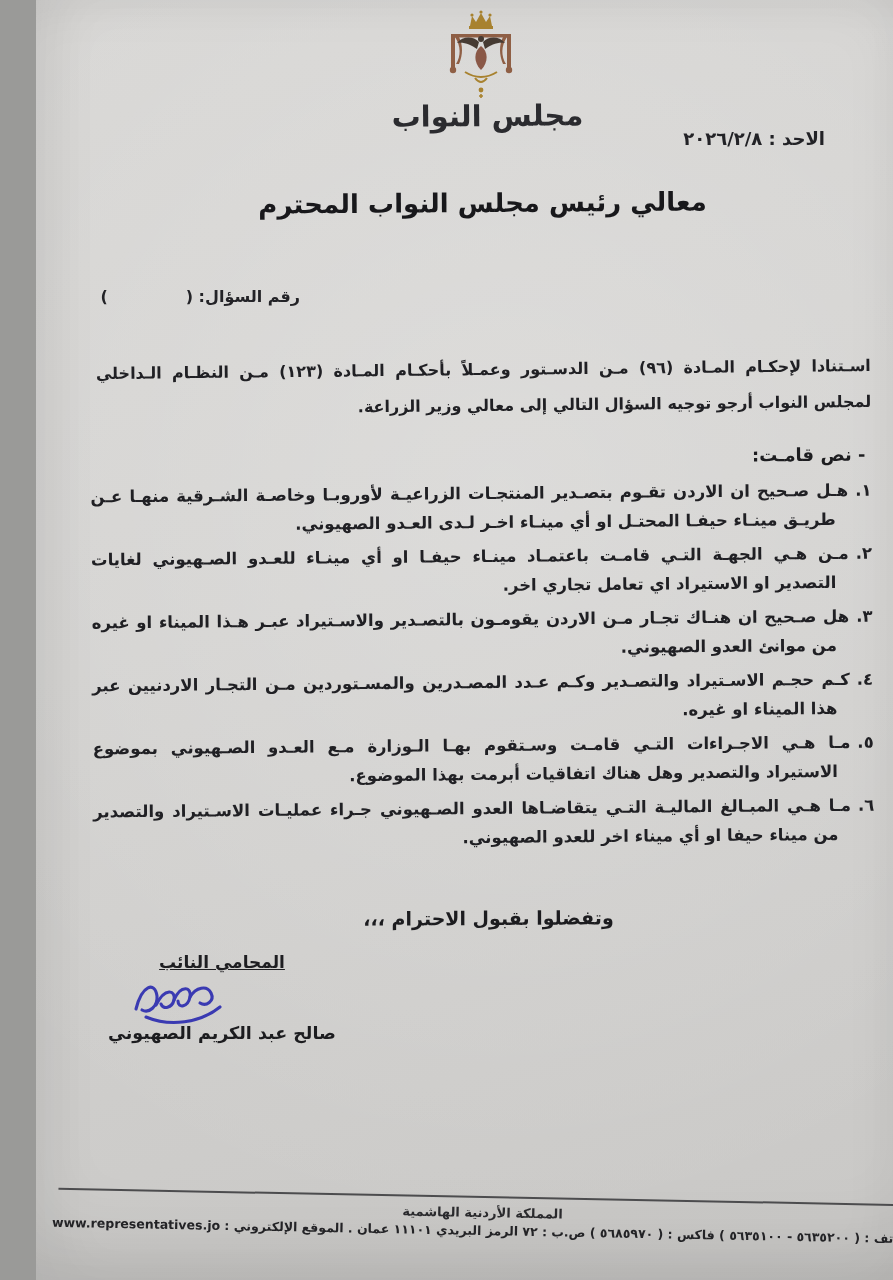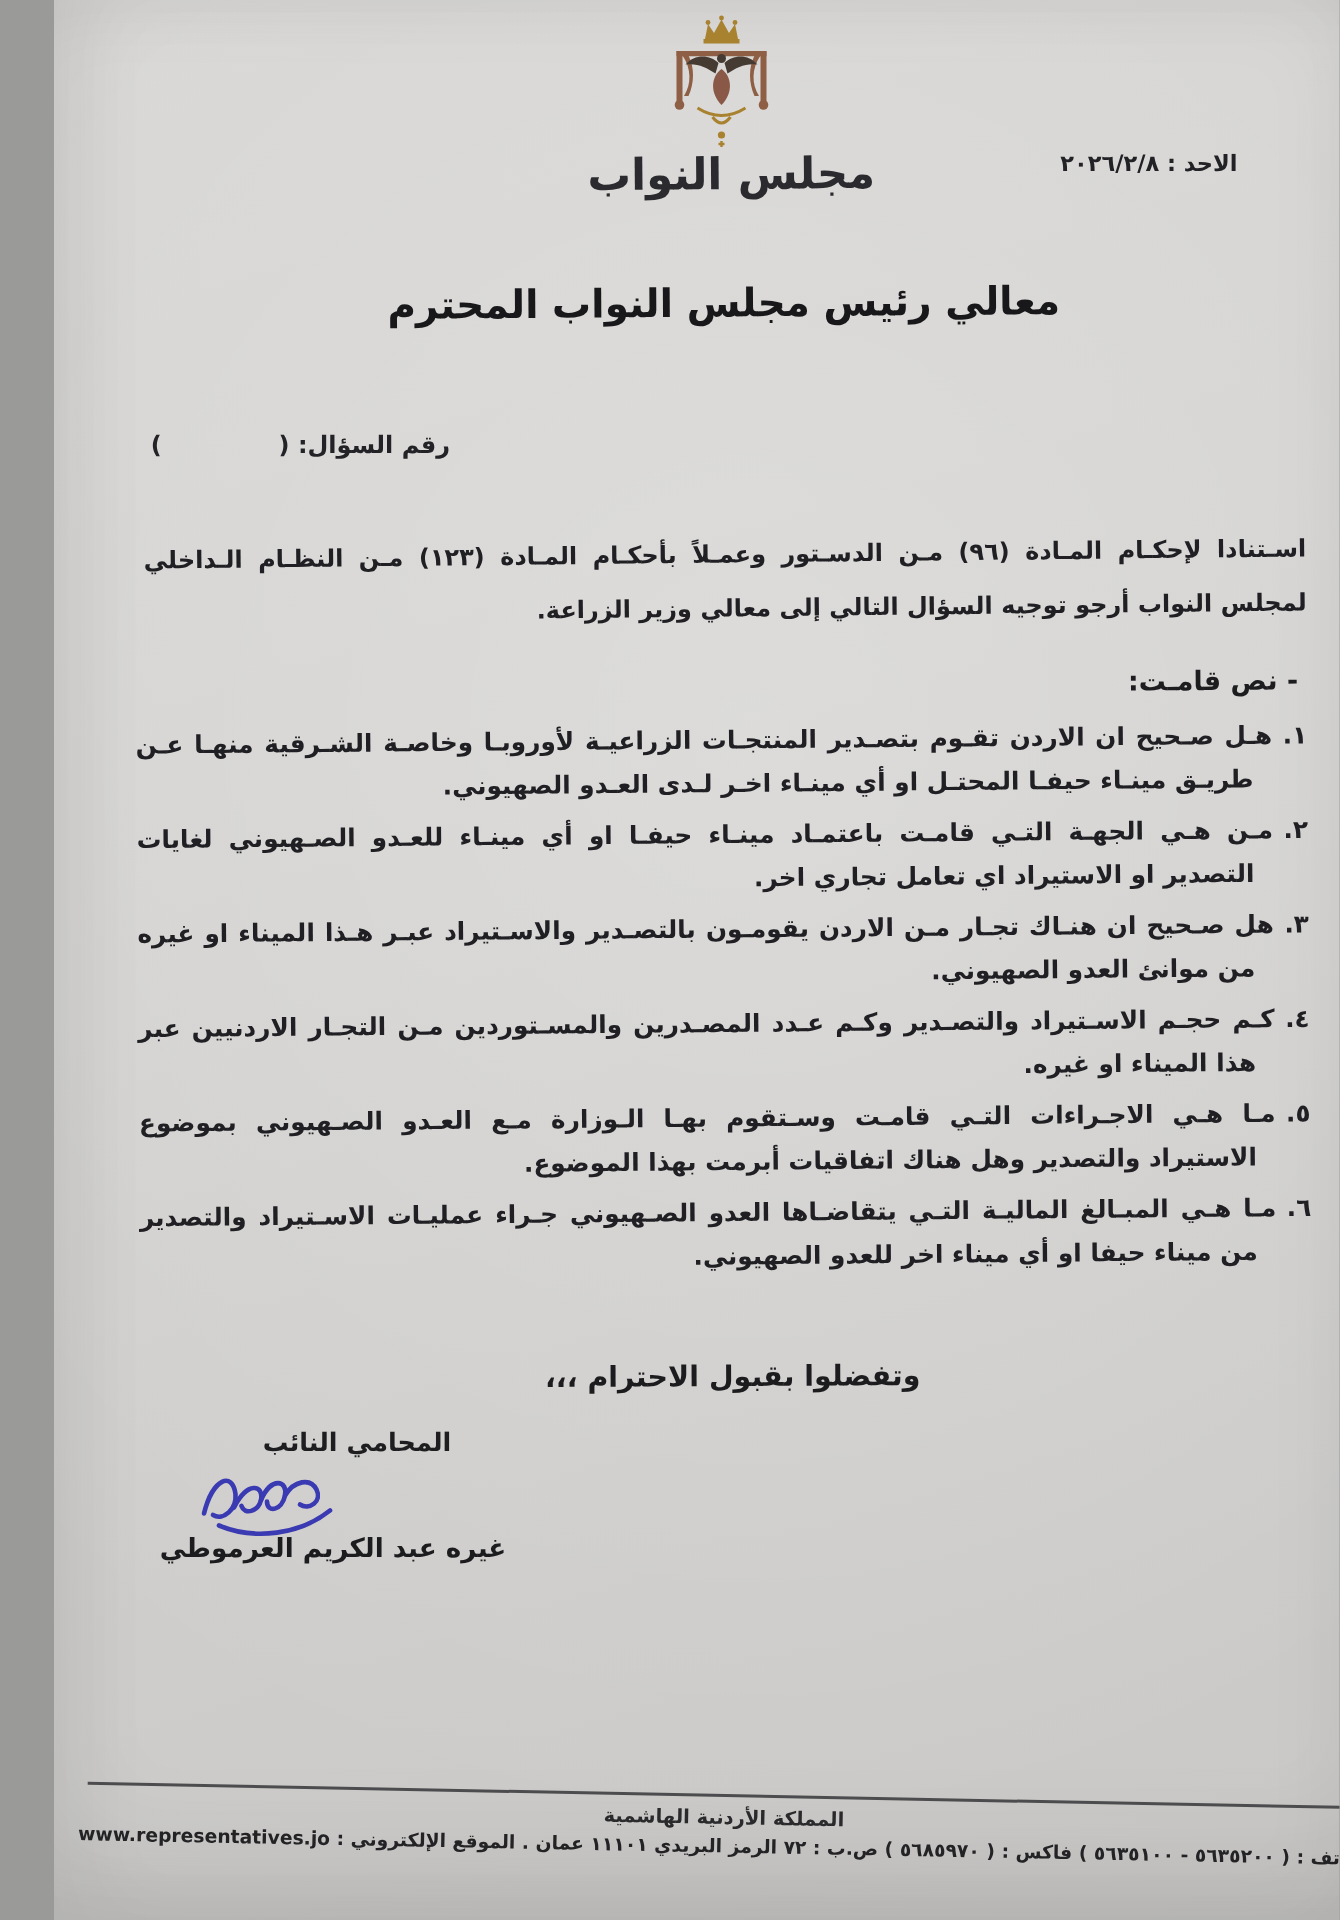--- a/index.html
+++ b/index.html
@@ -12,21 +12,21 @@
     box-shadow:inset 0 -46px 70px rgba(0,0,0,0.07), inset -34px 0 60px rgba(0,0,0,0.05), inset 26px 0 50px rgba(0,0,0,0.03);
     margin-left:36px;
   }
   .emblem{position:absolute;top:8px;left:399px;width:92px;height:96px;}
   .emblem svg{width:100%;height:100%;}
   .org-callig{
     position:absolute;top:99px;left:0;right:0;text-align:center;
     font-size:29px;font-weight:700;color:#2b2b2f;letter-spacing:-1px;
     transform:translateX(5px) rotate(-0.5deg);direction:rtl;
   }
-  .date-line{position:absolute;top:100px;right:104px;font-size:15px;font-weight:700;direction:rtl;color:#222226;}
+  .date-line{position:absolute;top:128px;right:104px;font-size:18px;font-weight:700;direction:rtl;color:#222226;}
   .title{
     position:absolute;top:188px;left:0;right:0;margin:0;text-align:center;
     font-size:26px;font-weight:700;direction:rtl;color:#18181b;transform:rotate(-0.4deg);
   }
   .qnum{
     position:absolute;top:287px;left:82px;width:182px;font-size:16px;font-weight:700;
     direction:rtl;text-align:right;white-space:nowrap;color:#232327;
   }
   .intro{
     position:absolute;top:352px;left:60px;right:58px;direction:rtl;
@@ -39,21 +39,21 @@
     position:absolute;top:479px;left:56px;right:56px;margin:0;padding:0;list-style:none;
     direction:rtl;font-size:16.5px;font-weight:700;line-height:29px;text-align:justify;
     color:#202024;transform:rotate(-0.5deg);
   }
   .questions li{padding-right:36px;text-indent:-36px;margin-bottom:5px;}
   .qn{margin-left:7px;}
   .closing{
     position:absolute;top:907px;left:0;right:0;text-align:center;font-size:19px;font-weight:700;
     direction:rtl;transform:translateX(6px) rotate(-0.3deg);color:#1c1c1f;
   }
-  .sig-role{position:absolute;top:952px;left:112px;width:180px;text-align:center;font-size:17px;font-weight:700;direction:rtl;color:#1e1e21;}
+  .sig-role{position:absolute;top:952px;left:96px;width:180px;text-align:center;font-size:17px;font-weight:700;direction:rtl;color:#1e1e21;text-decoration:underline;}
   .sig-ink{position:absolute;top:963px;left:86px;width:146px;height:76px;}
   .sig-ink svg{width:100%;height:100%;}
   .sig-name{position:absolute;top:1023px;left:50px;width:272px;text-align:center;font-size:17.5px;font-weight:700;direction:rtl;color:#1c1c1f;}
   .footer{position:absolute;left:22px;right:22px;top:1196px;transform:rotate(1.1deg);}
   .footer-rule{height:2px;background:#4c4c4e;}
   .kingdom{margin-top:7px;text-align:center;font-size:13px;font-weight:700;direction:rtl;color:#2a2a2d;}
   .contact{margin-top:3px;direction:rtl;text-align:center;font-size:12.5px;font-weight:700;white-space:nowrap;color:#232326;}
 </style>
 </head>
 <body>
@@ -139,21 +139,21 @@
       <g fill="none" stroke="#3a3ab2" stroke-width="3.1" stroke-linecap="round">
         <path d="M14 46 C20 22 33 18 35 33 C36 43 27 51 20 47"></path>
         <path d="M34 42 C43 24 54 27 52 37 C50 45 41 47 39 41"></path>
         <path d="M52 37 C59 21 70 24 68 34 C66 44 56 46 56 38"></path>
         <path d="M68 34 C74 24 85 22 89 30 C93 38 84 44 78 40"></path>
         <path d="M24 54 C48 64 78 60 98 44"></path>
       </g>
     </svg>
   </div>
 
-  <div class="sig-name">غيره عبد الكريم العرموطي</div>
+  <div class="sig-name">صالح عبد الكريم الصهيوني</div>
 
   <div class="footer">
     <div class="footer-rule"></div>
     <div class="kingdom">المملكة الأردنية الهاشمية</div>
     <div class="contact">هاتف : ( ٥٦٣٥٢٠٠ - ٥٦٣٥١٠٠ ) فاكس : ( ٥٦٨٥٩٧٠ ) ص.ب : ٧٢ الرمز البريدي ١١١٠١ عمان . الموقع الإلكتروني : www.representatives.jo</div>
   </div>
 
 </div>
 
 </body></html>

